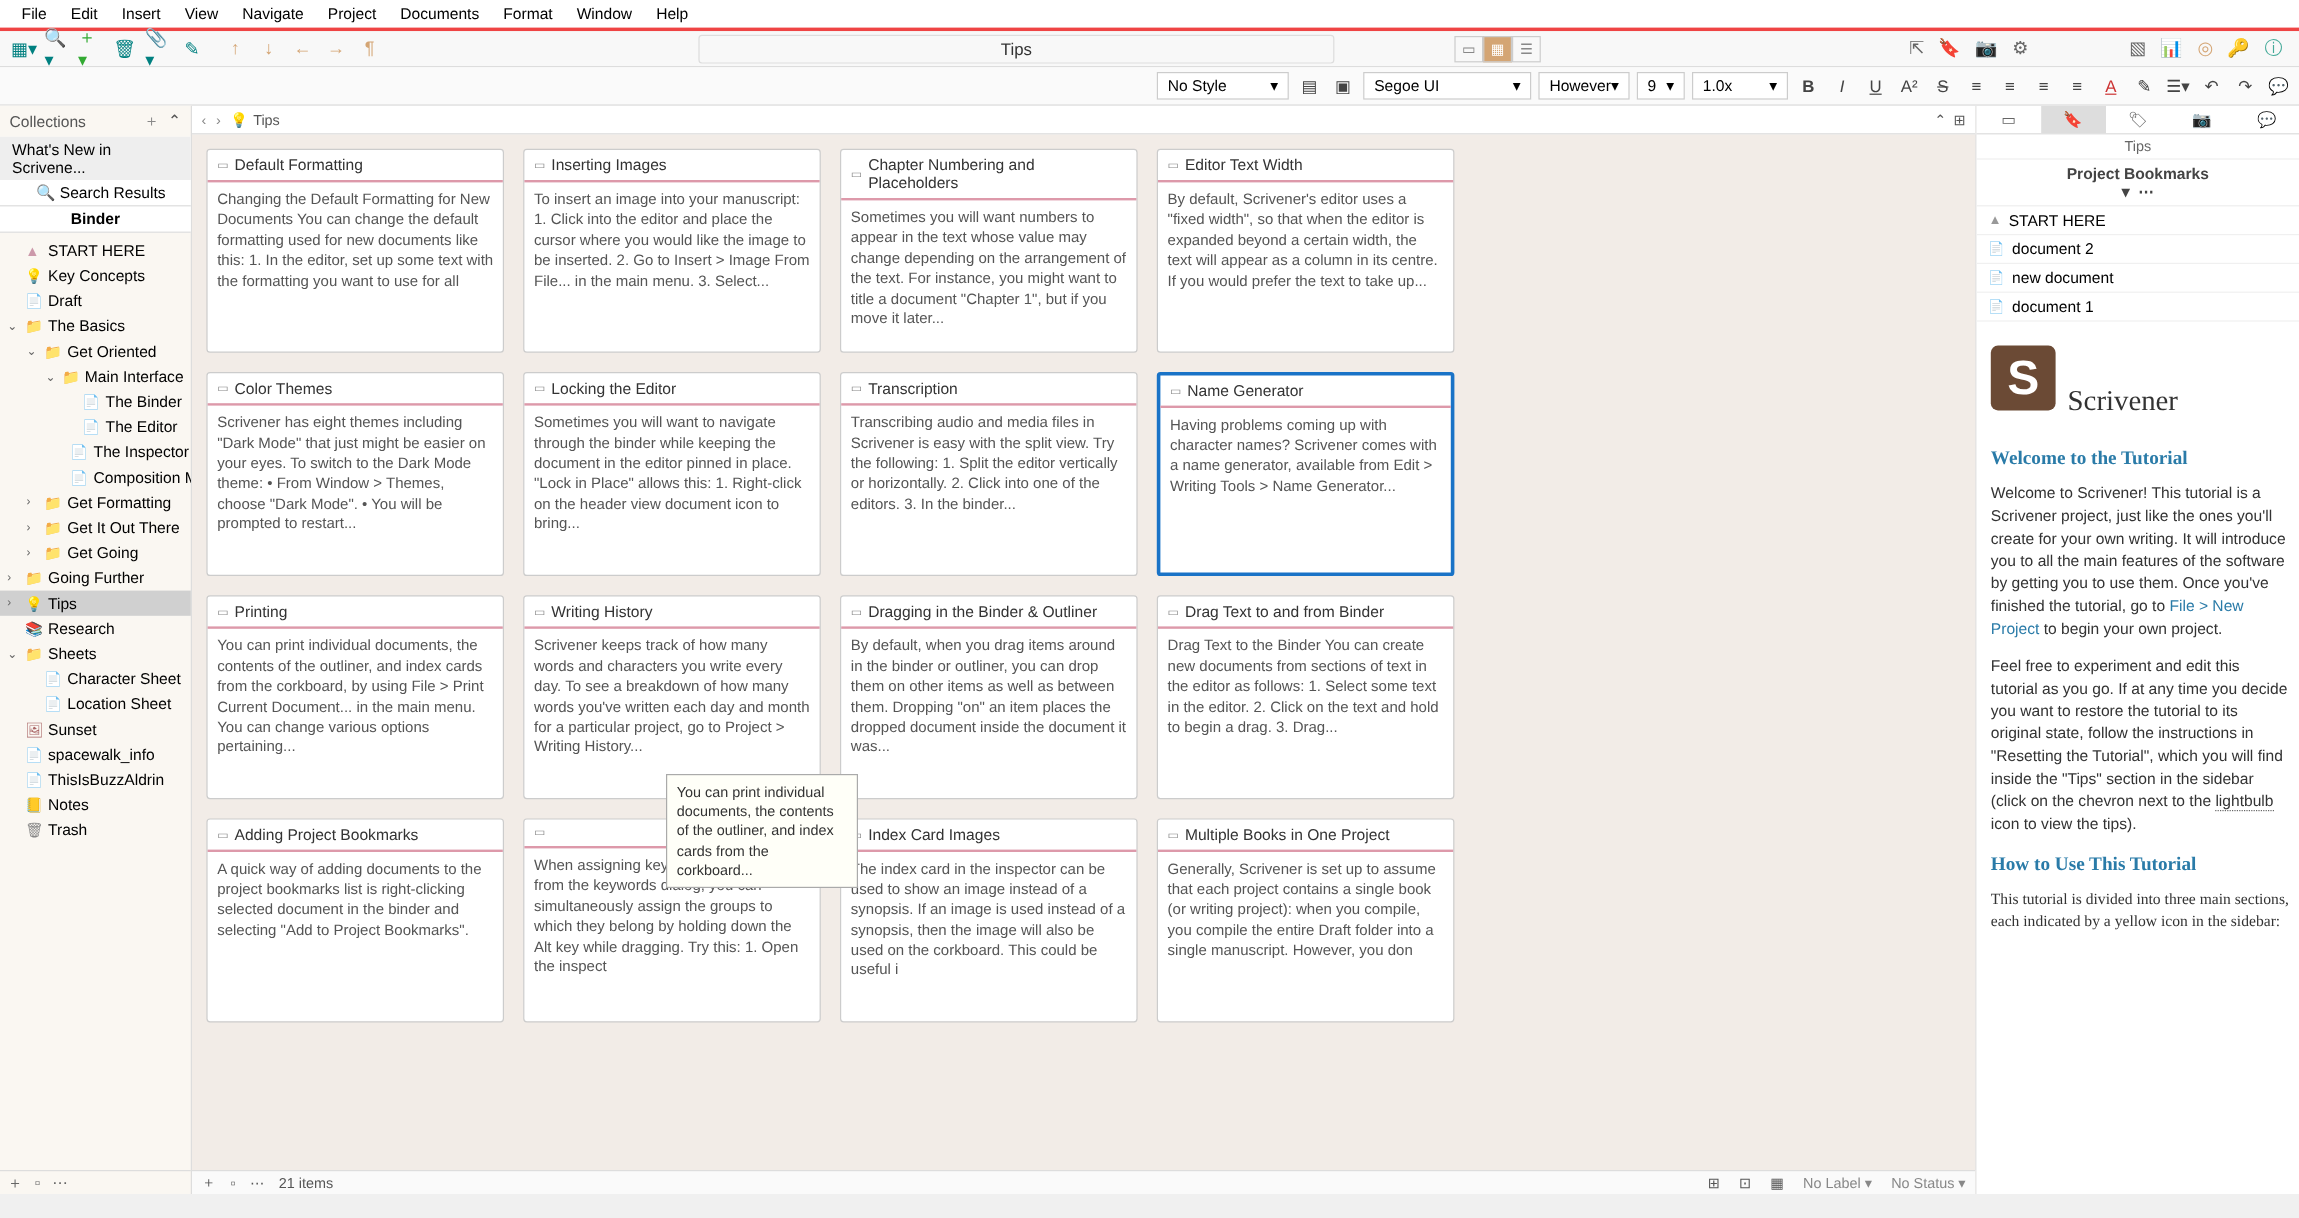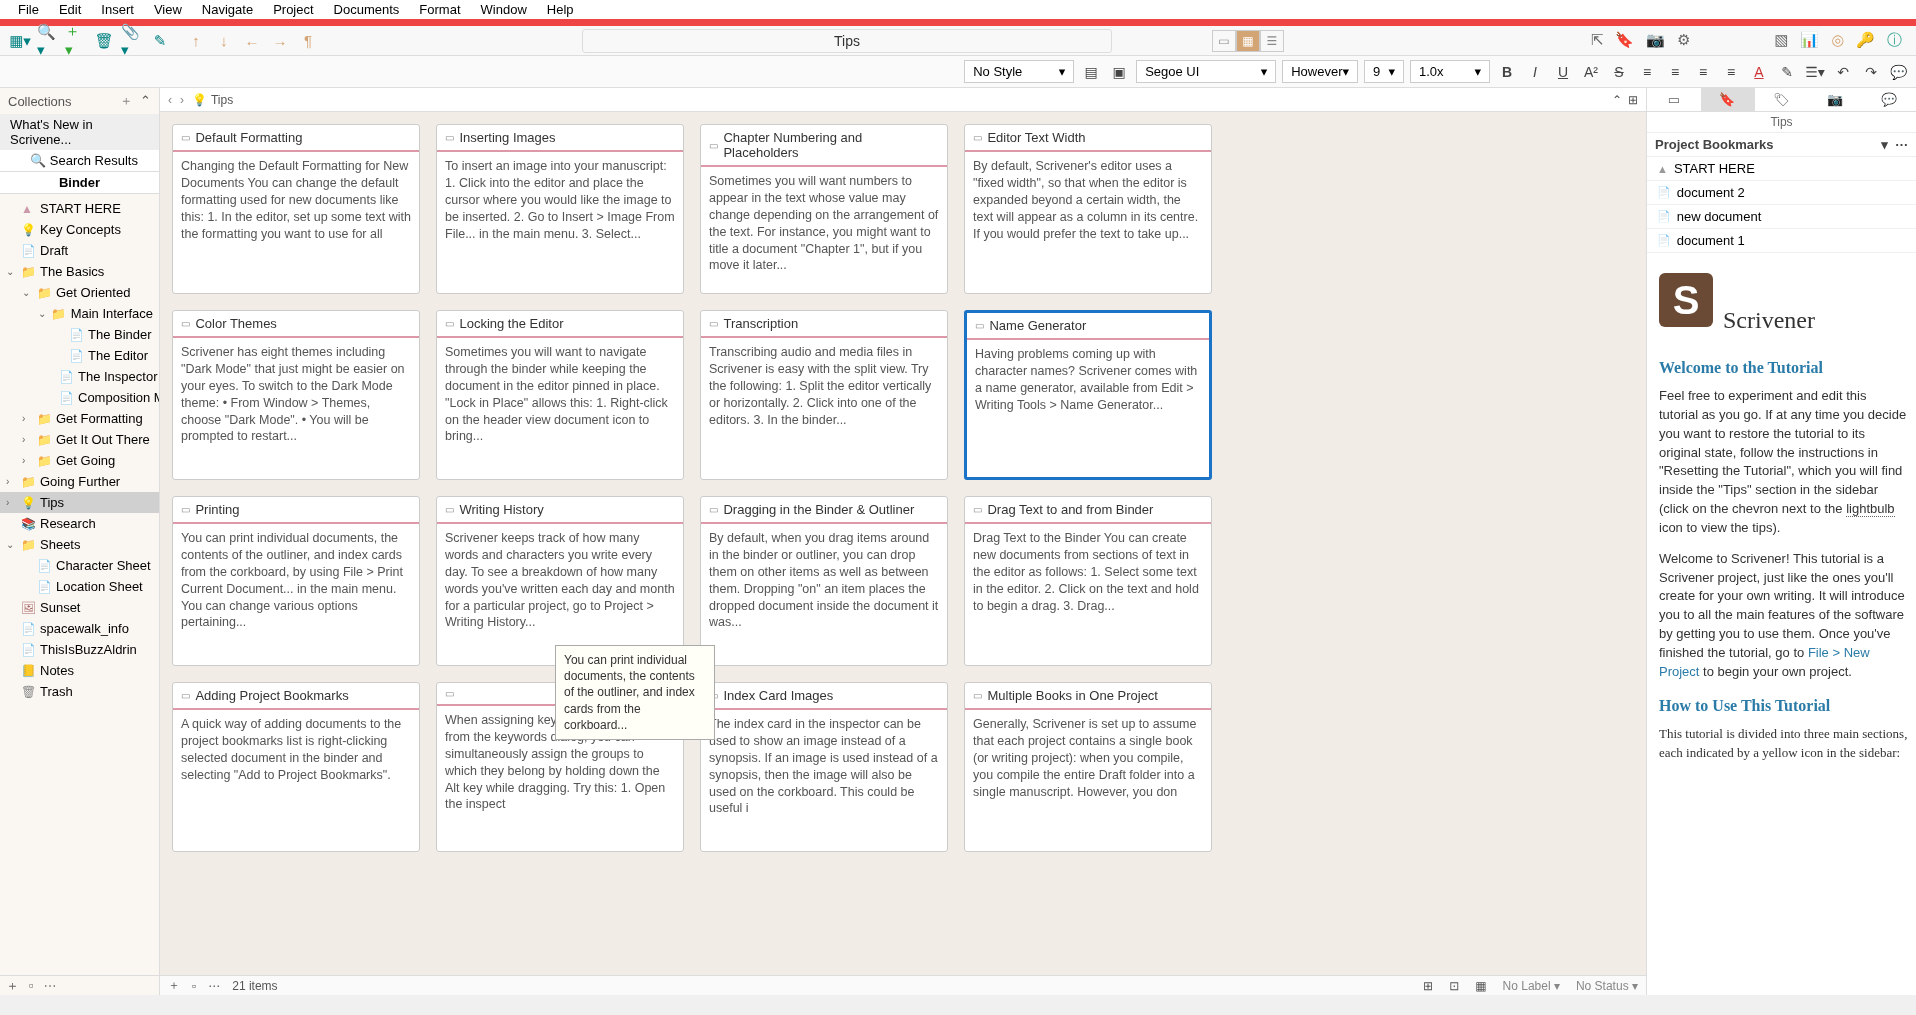--- a/index.html
+++ b/index.html
@@ -1,19 +1,19 @@
 <!DOCTYPE html>
 <html><head>
 <meta charset="utf-8">
 <style>
 * { margin: 0; padding: 0; box-sizing: border-box; font-family: "Segoe UI", Arial, sans-serif; }
 body { background: #f0f0f0; width: 1916px; height: 1015px; overflow: hidden; position: relative; }
 
 
-.menubar { height: 26px; background: #fff; border-bottom: 7px solid #ef4444; display: flex; align-items: center; padding: 0 8px; font-size: 13px; }
+.menubar { height: 26px; background: #fff; border-bottom: 3px solid #ef4444; display: flex; align-items: center; padding: 0 8px; font-size: 13px; }
 .menubar span { padding: 4px 10px; cursor: pointer; }
 
 
 .toolbar { height: 30px; background: #f8f8f8; border-bottom: 1px solid #ddd; display: flex; align-items: center; padding: 0 6px; }
 .toolbar .tb-btn { width: 22px; height: 22px; margin: 0 3px; display: flex; align-items: center; justify-content: center; color: #008080; font-size: 15px; }
 .toolbar .centertitle { flex: 0 0 530px; text-align: center; margin-left: 260px; font-size: 14px; color: #333; border: 1px solid #ddd; border-radius: 3px; padding: 3px 0; }
 .toolbar .spacer { flex: 1; }
 .toolbar .vgroup { display:flex; margin-left: 10px;}
 .toolbar .vgroup .vb { width:24px; height:22px; border:1px solid #ccc; display:flex; align-items:center; justify-content:center; color:#888; font-size:12px;}
 .toolbar .vgroup .vb.sel { background:#d4a574; color:#fff;}
@@ -64,21 +64,21 @@
 
 
 .tooltip { position:absolute; left:395px; top:557px; width:160px; background:#fffff8; border:1px solid #aaa; padding:6px 8px; font-size:12px; color:#333; line-height:1.35; z-index:100; }
 
 
 .inspector-col { width: 270px; background:#fff; border-left:1px solid #ddd; display:flex; flex-direction:column; font-size:13px; }
 .insp-tabs { height:24px; border-bottom:1px solid #ddd; display:flex; }
 .insp-tabs .it { flex:1; display:flex; align-items:center; justify-content:center; color:#666; font-size:13px;}
 .insp-tabs .it.sel { background:#ddd;}
 .insp-title { text-align:center; padding:3px; font-size:12px; color:#666; border-bottom:1px solid #eee;}
-.insp-hdr { padding:4px 8px; font-weight:bold; color:#444; display:flex; justify-content:space-between; align-items:center; border-bottom:1px solid #eee;}
+.insp-hdr { padding:4px 8px; font-weight:bold; color:#444; display:flex; justify-content:space-between; align-items:center; border-bottom:1px solid #eee;flex-direction:column;}
 .bookmarks { }
 .bookmarks .bm { padding:4px 10px; display:flex; align-items:center; gap:6px; border-bottom:1px solid #f0f0f0;}
 .bookmarks .bm .bic { color:#999; font-size:11px;}
 .insp-content { flex:1; overflow:auto; padding: 10px 8px 10px 12px; font-size: 13px; color:#333; line-height:1.45; }
 .logo-row { display:flex; align-items:center; gap:10px; margin-bottom: 18px;}
 .logo-square { width:54px; height:54px; background:#6b4a35; color:#fff; display:flex; align-items:center; justify-content:center; font-size:40px; font-weight:bold; border-radius:6px;}
 .logo-text { font-size:24px; color:#333; font-family: Georgia, serif; margin-top: 40px;}
 .insp-content h3 { color:#2a7ba8; font-size:16px; font-weight:bold; margin: 12px 0 8px; font-family: Georgia, serif;}
 .insp-content a { color:#2a7ba8; text-decoration:none;}
 .insp-content p { margin-bottom: 12px; font-family: Georgia, serif;}
@@ -502,20 +502,20 @@
           <span class="bic">📄</span>
           <span>document 1</span>
         </div>
       </div>
     <div class="insp-content">
       <div class="logo-row">
         <div class="logo-square">S</div>
         <div class="logo-text">Scrivener</div>
       </div>
       <h3>Welcome to the Tutorial</h3>
+      <p><span>Welcome to Scrivener! This tutorial is a Scrivener project, just like the ones you'll create for your own writing. It will introduce you to all the main features of the software by getting you to use them. Once you've finished the tutorial, go to </span><a href="#">File &gt; New Project</a><span> to begin your own project.</span></p>
       <p><span>Feel free to experiment and edit this tutorial as you go. If at any time you decide you want to restore the tutorial to its original state, follow the instructions in "Resetting the Tutorial", which you will find inside the "Tips" section in the sidebar (click on the chevron next to the </span><span class="ud">lightbulb</span><span> icon to view the tips).</span></p>
-      <p><span>Welcome to Scrivener! This tutorial is a Scrivener project, just like the ones you'll create for your own writing. It will introduce you to all the main features of the software by getting you to use them. Once you've finished the tutorial, go to </span><a href="#">File &gt; New Project</a><span> to begin your own project.</span></p>
       <h3>How to Use This Tutorial</h3>
       <p>This tutorial is divided into three main sections, each indicated by a yellow icon in the sidebar:</p>
     </div>
   </div>
 
 </div>
 
 </body></html>

